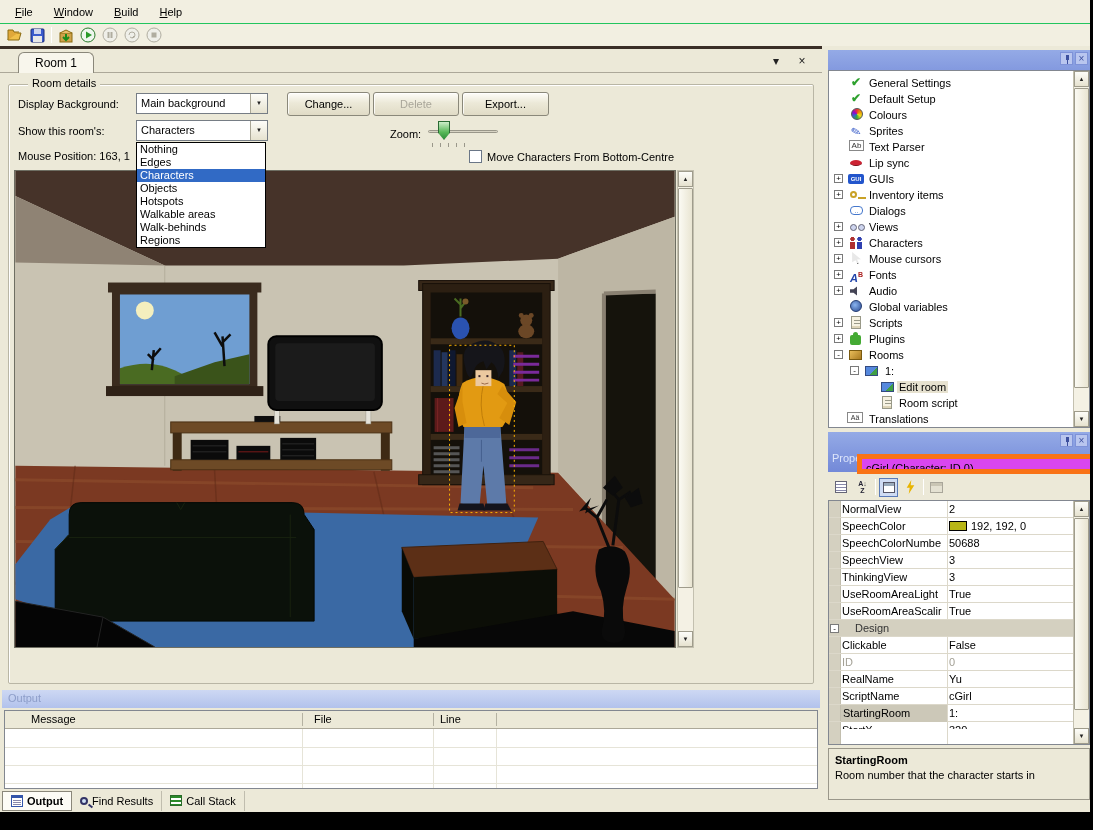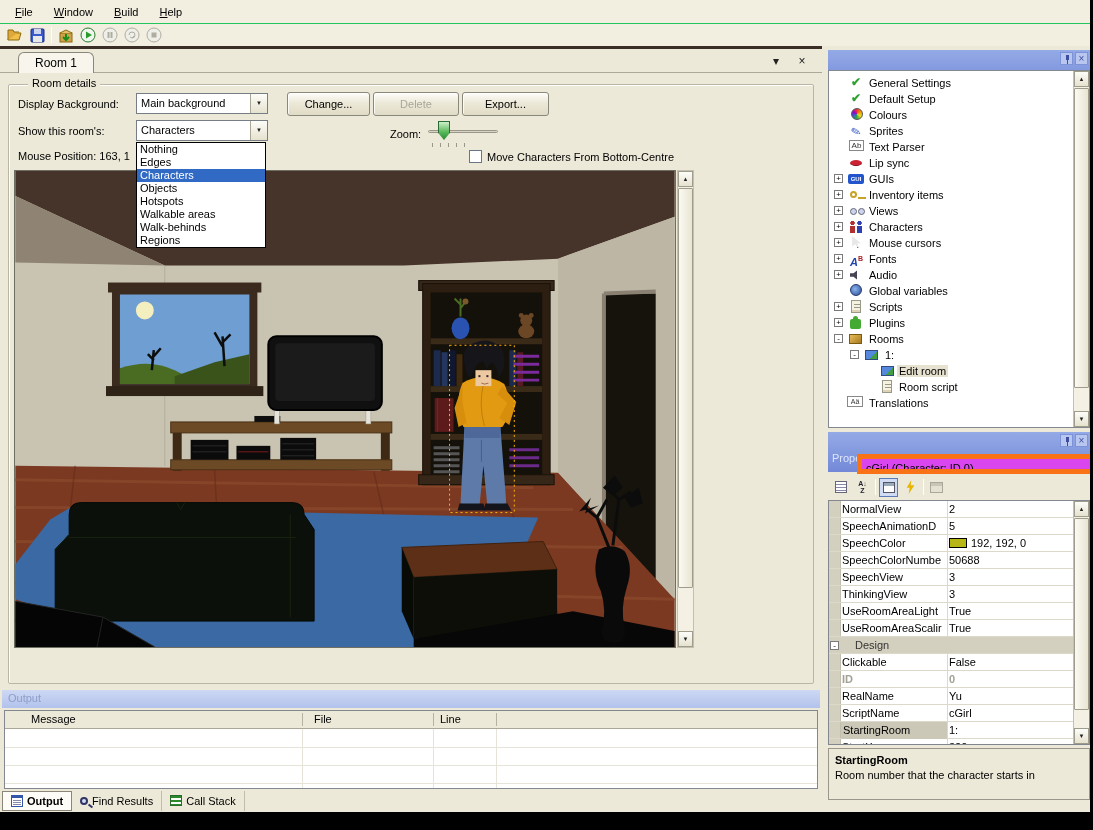--- a/index.html
+++ b/index.html
@@ -112,21 +112,21 @@
 
   .grid{position:absolute;left:4px;top:450px;width:262px;height:245px;background:#fff;border:1px solid #828790;overflow:hidden;}
   .gmargin{position:absolute;left:0;top:0;bottom:0;width:12px;background:#d4d0c0;border-right:1px solid #c2beae;}
   .grow{position:relative;height:17px;border-bottom:1px solid #dcd8ca;}
   .gname{position:absolute;left:13px;top:2px;width:104px;overflow:hidden;white-space:nowrap;}
   .gval{position:absolute;left:120px;top:2px;right:18px;overflow:hidden;white-space:nowrap;display:flex;align-items:center;gap:4px;}
   .gvline{position:absolute;left:118px;top:0;bottom:0;width:1px;background:#dcd8ca;}
   .grow.cat{background:#d4d0c0;}
   .grow.cat .gname{left:14px;font-weight:normal;color:#333;padding-left:12px;}
   .grow.seln .gname{background:#ccc8b8;left:12px;padding-left:2px;width:106px;top:0;height:17px;padding-top:2px;}
-  .grow.dis .gname,.grow.dis .gval{color:#a3a095;font-weight:bold;}
+  .grow.dis .gname,.grow.dis .gval{color:#a3a095;}
   .swatch{display:inline-block;width:18px;height:10px;border:1px solid #000;}
   .catbox{position:absolute;left:1px;top:4px;width:9px;height:9px;background:#fff;border:1px solid #7a7a7a;font-size:8px;line-height:7px;text-align:center;}
   .gpartial{height:7px;overflow:hidden;border-bottom:none;}
 
   .descbox{position:absolute;left:4px;top:698px;width:262px;height:52px;background:#ece9d8;border:1px solid #9a978a;padding:5px 6px;}
   .descbox .t{font-weight:bold;margin-bottom:3px;}
 
   
   .bottomdock{position:absolute;left:0;top:690px;width:822px;height:122px;background:#ece9d8;}
   .outcap{position:absolute;left:2px;top:0;width:818px;height:18px;background:linear-gradient(180deg,#cdd8f3,#b2c2ec);color:#8d9dc9;padding:2px 6px;}
@@ -420,20 +420,24 @@
             <span class="expbox" style="left:5px;">+</span>
             <span class="ticon ic i-gui" style="left:19px;">GUI</span>
             <span class="tlabel" style="left:38px;">GUIs</span>
           </div>
         <div class="trow">
             <span class="expbox" style="left:5px;">+</span>
             <span class="ticon ic i-key" style="left:21px;"></span>
             <span class="tlabel" style="left:38px;">Inventory items</span>
           </div>
         <div class="trow">
+            <span class="ticon ic i-dialog" style="left:21px;">..</span>
+            <span class="tlabel" style="left:38px;">Dialogs</span>
+          </div>
+        <div class="trow">
             <span class="expbox" style="left:5px;">+</span>
             <span class="ticon ic i-views" style="left:21px;"></span>
             <span class="tlabel" style="left:38px;">Views</span>
           </div>
         <div class="trow">
             <span class="expbox" style="left:5px;">+</span>
             <span class="ticon ic i-chars" style="left:20px;"></span>
             <span class="tlabel" style="left:38px;">Characters</span>
           </div>
         <div class="trow">
@@ -525,24 +529,20 @@
           <span class="pic-pages"></span>
         </span>
     </div>
 
     <div class="grid">
       <div class="gmargin"></div>
       <div class="gvline"></div>
       <div class="grow">
           <span class="gname">NormalView</span>
           <span class="gval">2</span>
-        </div>
-      <div class="grow">
-          <span class="gname">SpeechAnimationD</span>
-          <span class="gval">5</span>
         </div>
       <div class="grow">
           <span class="gname">SpeechColor</span>
           <span class="gval">
             <span class="swatch" style="background:#b8b616;"></span>
             <span>192, 192, 0</span>
           </span>
         </div>
       <div class="grow">
           <span class="gname">SpeechColorNumbe</span>

